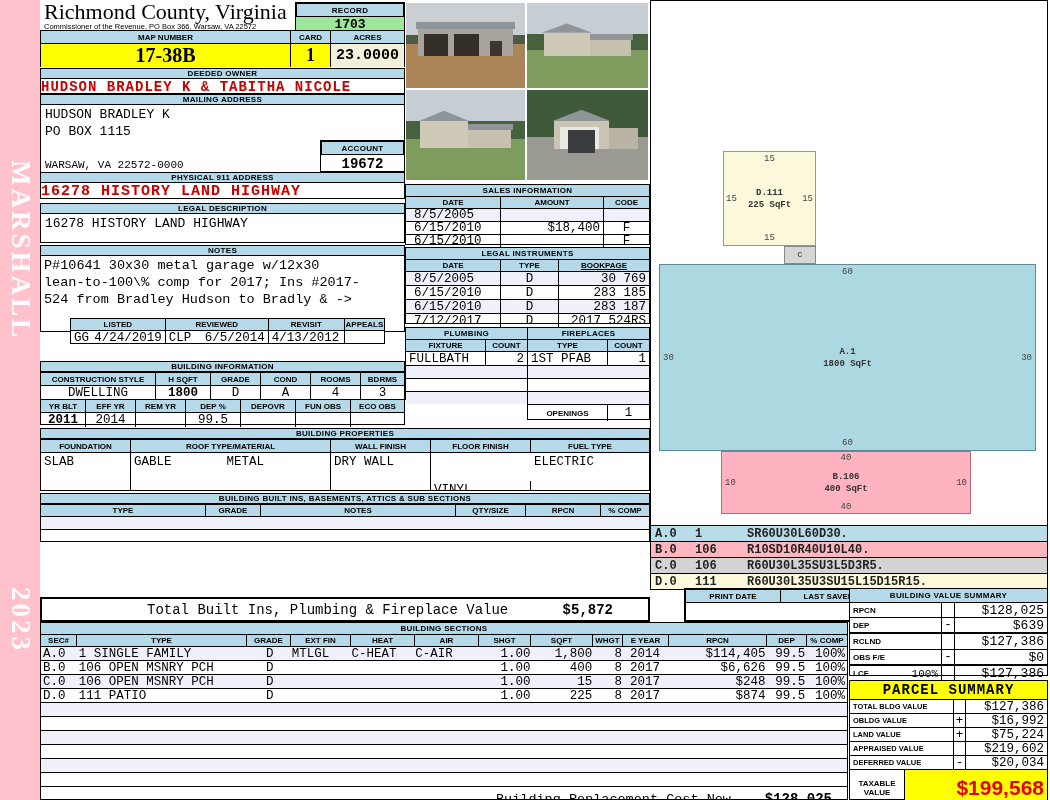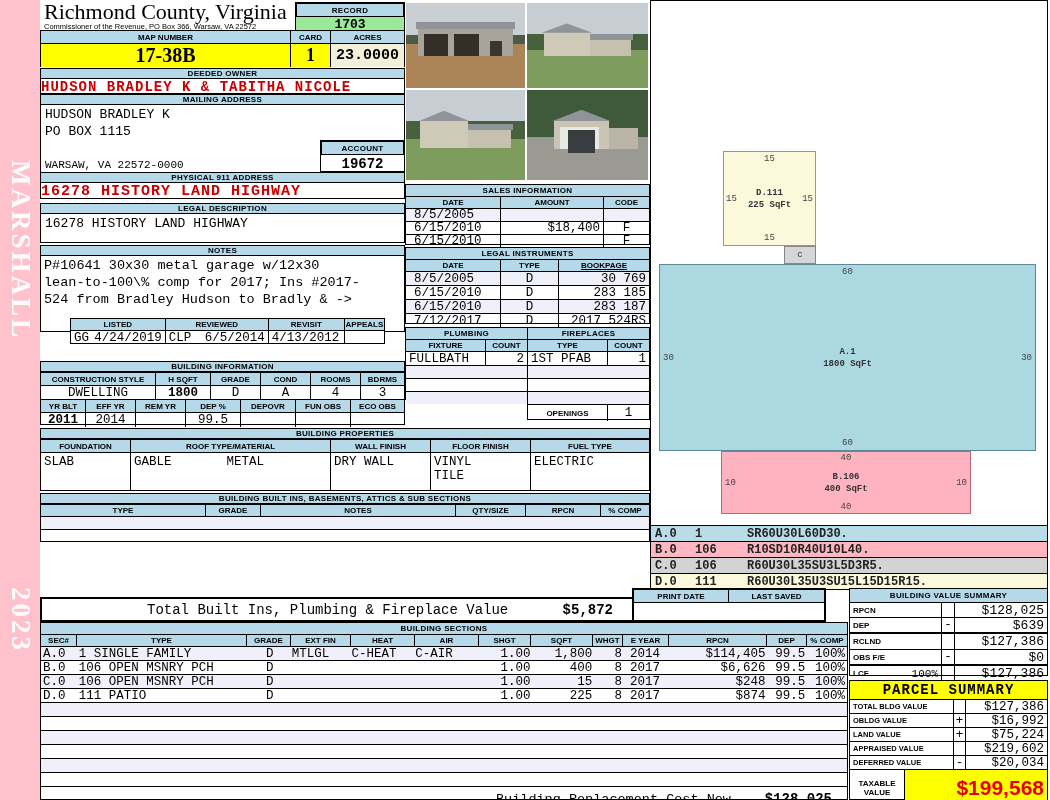--- a/index.html
+++ b/index.html
@@ -275,21 +275,21 @@
       <div class="c ch" style="width:100px;">FLOOR FINISH</div>
       <div class="c ch" style="width:118px;">FUEL TYPE</div>
     </div>
     <div class="fr" style="height:38px;">
       <div class="c val" style="width:90px;align-items:flex-start;padding-top:2px;">SLAB</div>
       <div class="c val" style="width:200px;align-items:flex-start;padding-top:2px;">
         <span>GABLE</span>
         <span style="margin-left:55px;">METAL</span>
       </div>
       <div class="c val" style="width:100px;align-items:flex-start;padding-top:2px;">DRY WALL</div>
-      <div class="c" style="width:100px;display:block;padding-top:2px;">
+      <div class="c" style="width:100px;display:block;padding-top:2px;margin-top:28px;">
         <div class="val">VINYL</div>
         <div class="val">TILE</div>
       </div>
       <div class="c val" style="width:118px;align-items:flex-start;padding-top:2px;">ELECTRIC</div>
     </div>
   </div>
 
   <div class="abs hdr" style="left:40px;top:493px;width:610px;height:11px;">BUILDING BUILT INS, BASEMENTS, ATTICS &amp; SUB SECTIONS</div>
   <div class="abs box" style="left:40px;top:504px;width:610px;height:38px;">
     <div class="fr rb" style="height:11px;">
@@ -357,21 +357,21 @@
       <span style="width:52px;">106</span>
       <span>R60U30L35SU3L5D3R5.</span>
     </div>
     <div class="codeRow" style="background:#fbf8dc;">
       <span style="width:40px;padding-left:4px;">D.0</span>
       <span style="width:52px;">111</span>
       <span>R60U30L35U3SU15L15D15R15.</span>
     </div>
   </div>
 
-  <div class="abs box" style="left:632px;top:588px;width:194px;height:34px;border-width:2px;">
+  <div class="abs box" style="left:684px;top:588px;width:194px;height:34px;border-width:2px;">
     <div class="fr rb" style="height:12px;">
       <div class="c ch" style="width:95px;">PRINT DATE</div>
       <div class="c ch" style="width:95px;">LAST SAVED</div>
     </div>
   </div>
 
   <div class="abs box" style="left:849px;top:588px;width:199px;height:88px;">
     <div class="hdr rb" style="height:13px;border:none;border-bottom:1px solid #000;">BUILDING VALUE SUMMARY</div>
     <div class="fr rb" style="height:14px;">
       <div class="c" style="width:92px;font:bold 8px 'Liberation Sans',sans-serif;">RPCN</div>

